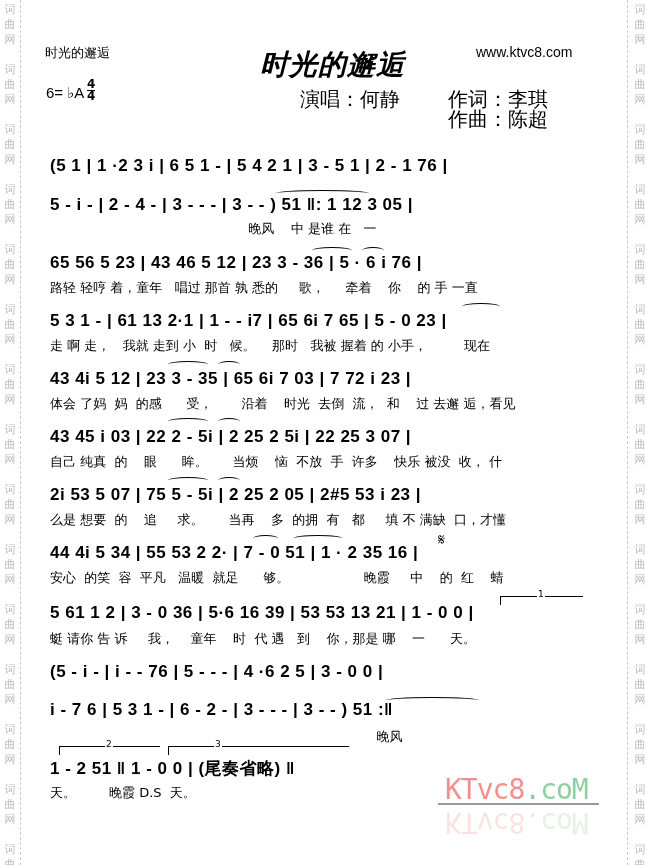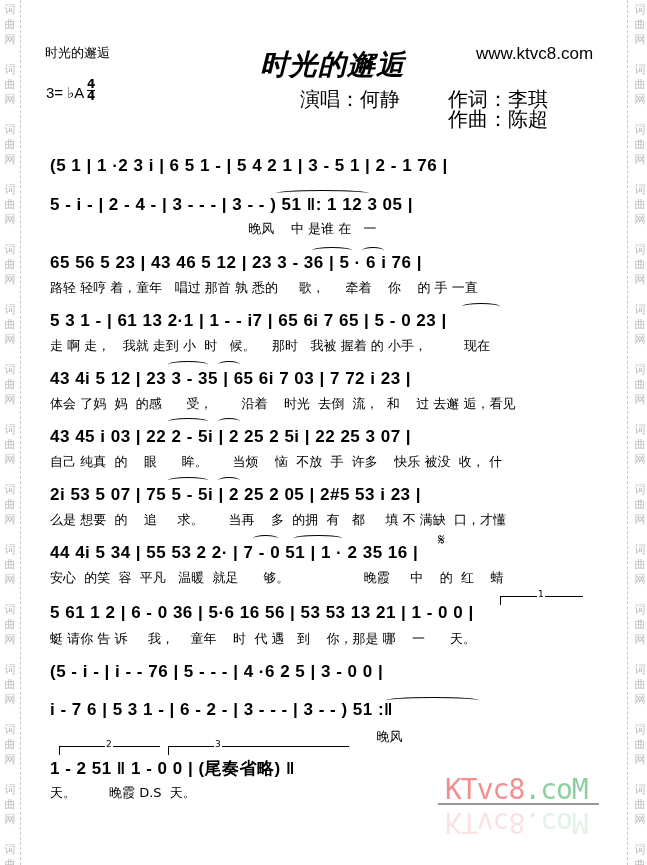--- a/index.html
+++ b/index.html
@@ -5,21 +5,21 @@
   html,body{margin:0;padding:0;background:#fff;}
   body{width:647px;height:865px;position:relative;overflow:hidden;font-family:"DejaVu Sans","Liberation Sans",sans-serif;color:#000;}
   .side{position:absolute;top:0;width:20px;height:865px;}
   .side.left{left:0;border-right:1px dashed #c8c8c8;width:20px;}
   .side.right{left:627px;border-left:1px dashed #c8c8c8;width:20px;}
   .wm{position:absolute;font-size:11px;color:#bbb;line-height:15px;width:14px;text-align:center;}
   .side.left .wm{left:3px;}
   .side.right .wm{left:5px;}
   .hdr{position:absolute;}
   .site{left:45px;top:44px;font-size:13px;font-family:"Liberation Sans",sans-serif;}
-  .url{left:476px;top:44px;font-size:17px;font-family:"Liberation Sans",sans-serif;}
+  .url{left:476px;top:44px;font-size:14px;font-family:"Liberation Sans",sans-serif;}
   .title{left:260px;top:46px;font-size:28px;font-weight:bold;font-family:"DejaVu Serif",serif;letter-spacing:1px;font-style:italic;}
   .key{left:46px;top:84px;font-size:15px;font-family:"Liberation Sans",sans-serif;}
   .ts{left:87px;top:79px;font-size:12px;font-weight:bold;line-height:11px;text-align:center;}
   .ts .line{display:block;}
   .credit{font-size:20px;font-family:"DejaVu Serif",serif;}
   .row{position:absolute;left:50px;width:560px;height:22px;}
   .notes{position:absolute;left:0;top:0;white-space:pre;font-size:17px;font-weight:bold;font-family:"Liberation Sans",sans-serif;letter-spacing:0.5px;}
   .lyr{position:absolute;left:50px;white-space:pre;font-size:13px;font-family:"DejaVu Sans",sans-serif;text-align:right;}
   .logo{position:absolute;left:445px;top:773px;font-size:28px;font-family:"DejaVu Sans Mono",monospace;letter-spacing:-1px;}
   .logo .k{color:#f29090;}
@@ -66,21 +66,21 @@
   <div class="wm" style="top:602px"><span>词</span><br><span>曲</span><br><span>网</span></div>
   <div class="wm" style="top:662px"><span>词</span><br><span>曲</span><br><span>网</span></div>
   <div class="wm" style="top:722px"><span>词</span><br><span>曲</span><br><span>网</span></div>
   <div class="wm" style="top:782px"><span>词</span><br><span>曲</span><br><span>网</span></div>
   <div class="wm" style="top:842px"><span>词</span><br><span>曲</span></div>
 </div>
 
 <div class="hdr site">时光的邂逅</div>
 <div class="hdr url">www.ktvc8.com</div>
 <div class="hdr title">时光的邂逅</div>
-<div class="hdr key">3= ♭A</div>
+<div class="hdr key">6= ♭A</div>
 <div class="hdr ts">
   <span class="line" style="border-bottom:1px solid #000">4</span>
   <span class="line">4</span>
 </div>
 <div class="hdr credit" style="left:300px;top:86px">演唱：何静</div>
 <div class="hdr credit" style="left:448px;top:86px">作词：李琪</div>
 <div class="hdr credit" style="left:448px;top:106px">作曲：陈超</div>
 
 <div class="row" style="top:156px">
     <div class="notes">(5 1 | 1 ·2 3 i | 6 5 1 - | 5 4 2 1 | 3 - 5 1 | 2 - 1 76 |</div>
@@ -131,21 +131,21 @@
   </div>
 <div class="slur" style="left:253px;top:535px;width:25px"></div>
 <div class="slur" style="left:293px;top:535px;width:50px"></div>
 <div class="hdr" style="left:438px;top:530px;font-size:16px">𝄋</div>
 <div class="lyr" style="top:569px">安心  的笑  容  平凡   温暖  就足      够。                  晚霞     中    的  红    蜻</div>
 
 <div class="volta" style="left:500px;top:596px;width:82px">
     <span style="left:36px">1</span>
   </div>
 <div class="row" style="top:603px">
-    <div class="notes">5 61 1 2 | 6 - 0 36 | 5·6 16 56 | 53 53 13 21 | 1 - 0 0 |</div>
+    <div class="notes">5 61 1 2 | 3 - 0 36 | 5·6 16 39 | 53 53 13 21 | 1 - 0 0 |</div>
   </div>
 <div class="lyr" style="top:630px">蜓 请你 告 诉     我，    童年    时  代 遇   到    你，那是 哪    一      天。</div>
 
 <div class="row" style="top:662px">
     <div class="notes">(5 - i - | i - - 76 | 5 - - - | 4 ·6 2 5 | 3 - 0 0 |</div>
   </div>
 
 <div class="row" style="top:700px">
     <div class="notes">i - 7 6 | 5 3 1 - | 6 - 2 - | 3 - - - | 3 - - ) 51 :‖</div>
   </div>

